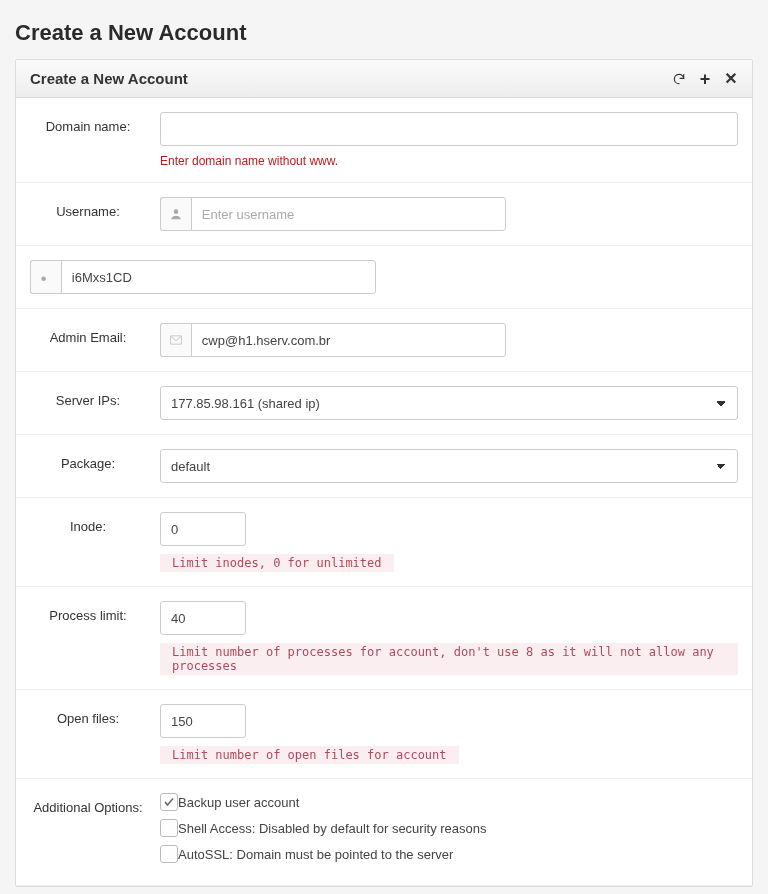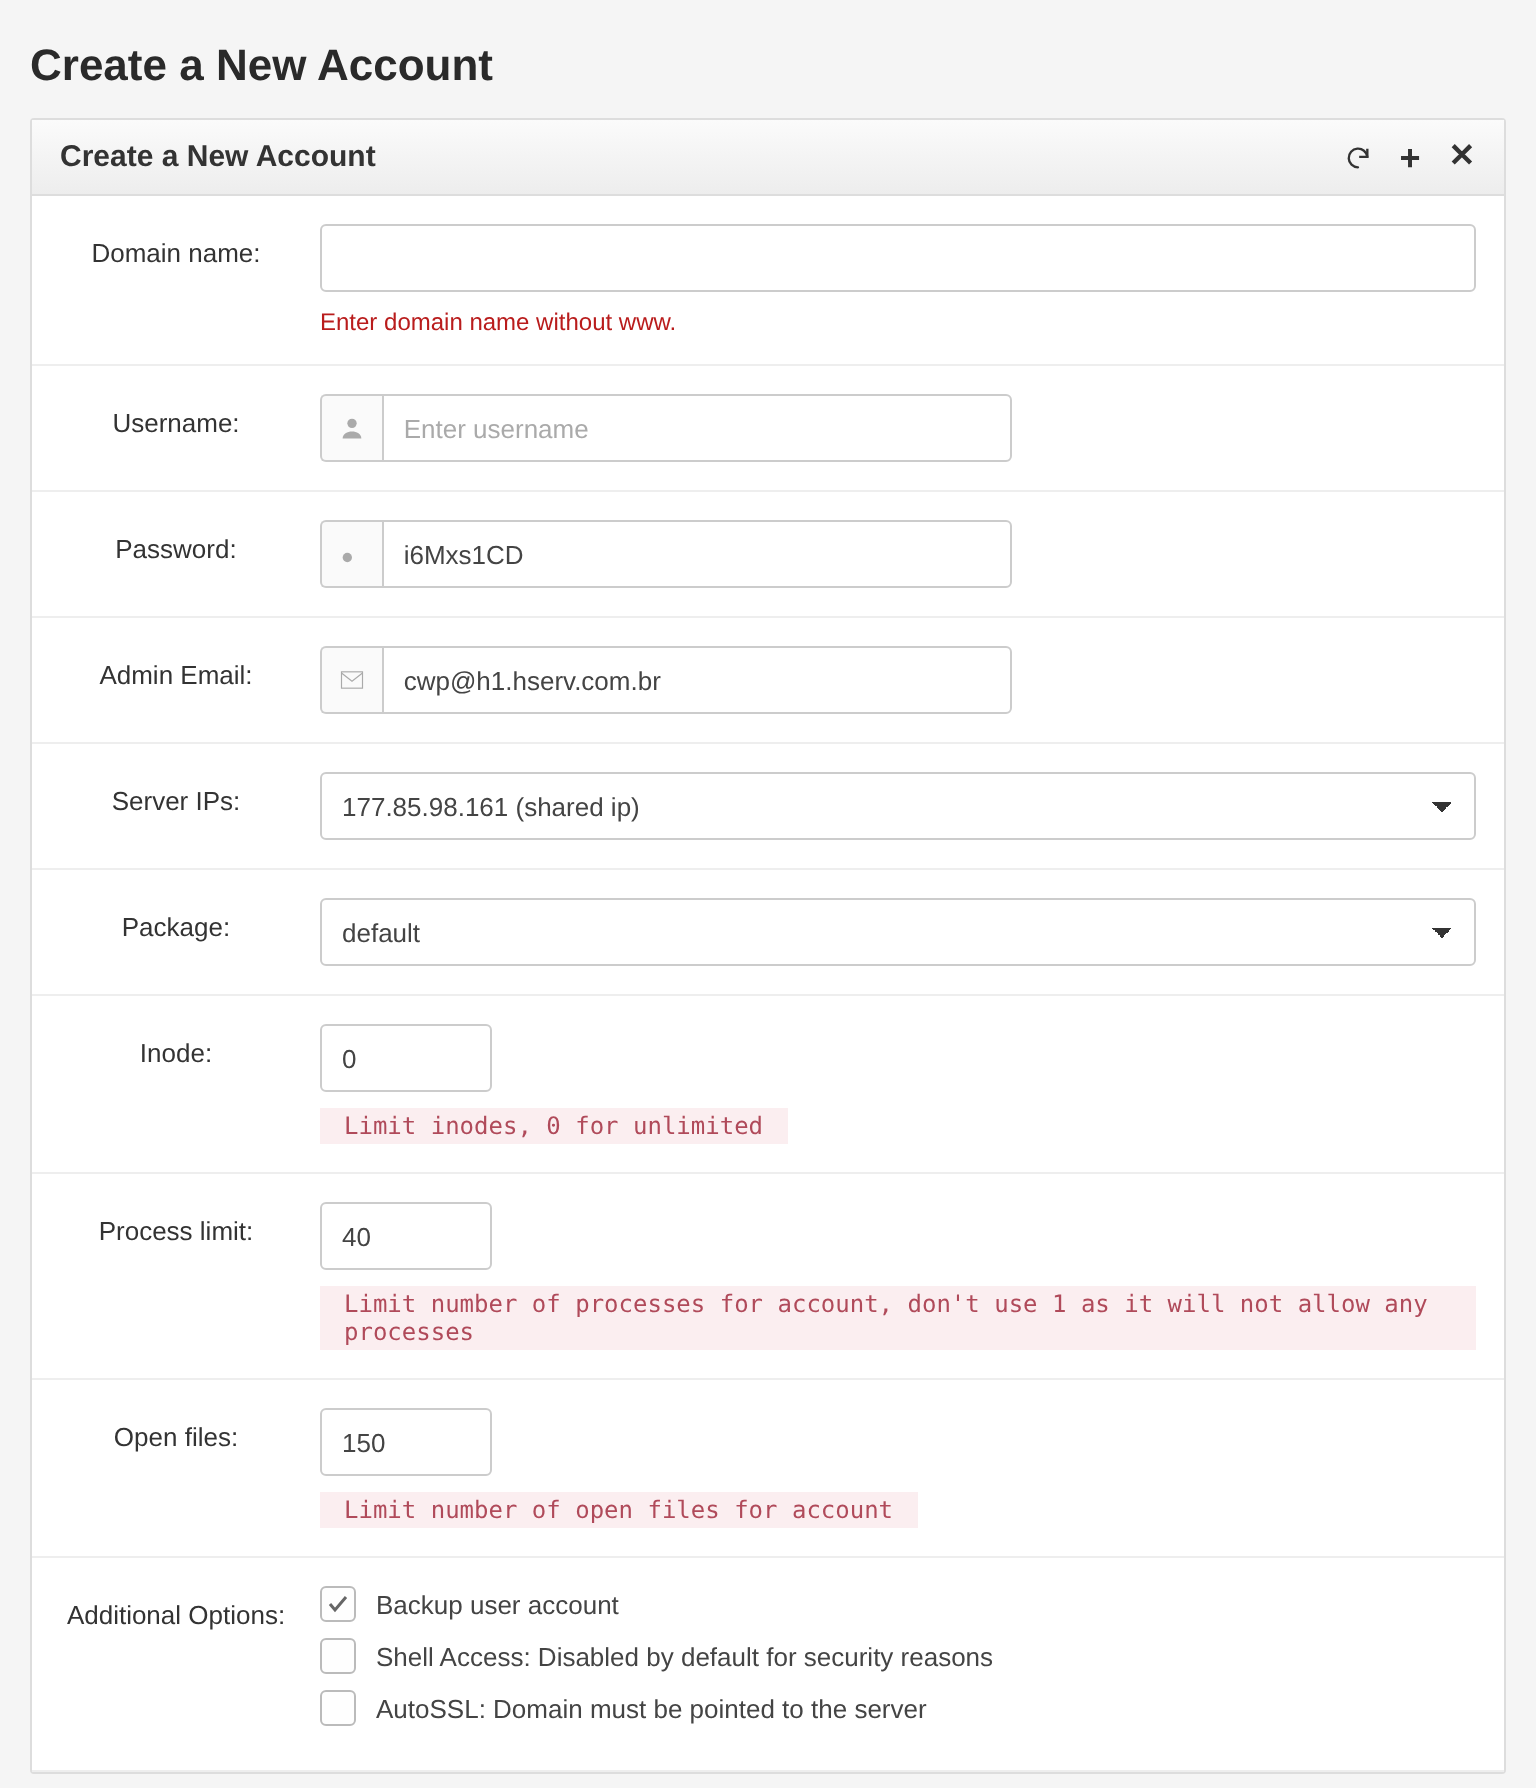--- a/index.html
+++ b/index.html
@@ -90,21 +90,21 @@
 .hint-code {
   display:inline-block;
   font-family: Menlo, Consolas, monospace;
   font-size: 12px;
   color: #b04a5a;
   background: #fbeef0;
   padding: 2px 12px;
   margin-top: 8px;
 }
 .checkbox-row {
-  display:flex; align-items:center; gap:10px;
+  display:flex; align-items:center; 
   margin-bottom: 8px;
   font-size:13px;
   color:#444;
 }
 .chk {
   width:18px; height:18px;
   border:1px solid #bbb;
   border-radius:3px;
   background:#fefefe;
   display:flex; align-items:center; justify-content:center;
@@ -159,21 +159,20 @@
               <circle cx="12" cy="8" r="4"></circle>
               <path d="M4 21c0-4 4-6 8-6s8 2 8 6"></path>
             </svg>
         </span>
         <input type="text" class="text-input" placeholder="Enter username" style="">
       </div>
     </div>
   </div>
 
   <div class="form-row">
-    <div class="form-label">Password:</div>
     <div class="form-control-wrap">
       <div class="input-group medium">
         <span class="input-icon">
           <svg viewBox="0 0 24 24">
               <circle cx="8" cy="15" r="4"></circle>
               <path d="M11 12 L20 3 M17 6 L20 9"></path>
             </svg>
         </span>
         <input type="text" class="text-input" value="i6Mxs1CD" style="">
       </div>
@@ -218,21 +217,21 @@
     <div class="form-control-wrap">
       <input type="text" class="text-input narrow" value="0" style="">
       <div><span class="hint-code">Limit inodes, 0 for unlimited</span></div>
     </div>
   </div>
 
   <div class="form-row">
     <div class="form-label">Process limit:</div>
     <div class="form-control-wrap">
       <input type="text" class="text-input narrow" value="40" style="">
-      <div><span class="hint-code">Limit number of processes for account, don't use 1 as it will not allow any processes</span></div>
+      <div><span class="hint-code">Limit number of processes for account, don't use 8 as it will not allow any processes</span></div>
     </div>
   </div>
 
   <div class="form-row">
     <div class="form-label">Open files:</div>
     <div class="form-control-wrap">
       <input type="text" class="text-input narrow" value="150" style="">
       <div><span class="hint-code">Limit number of open files for account</span></div>
     </div>
   </div>

